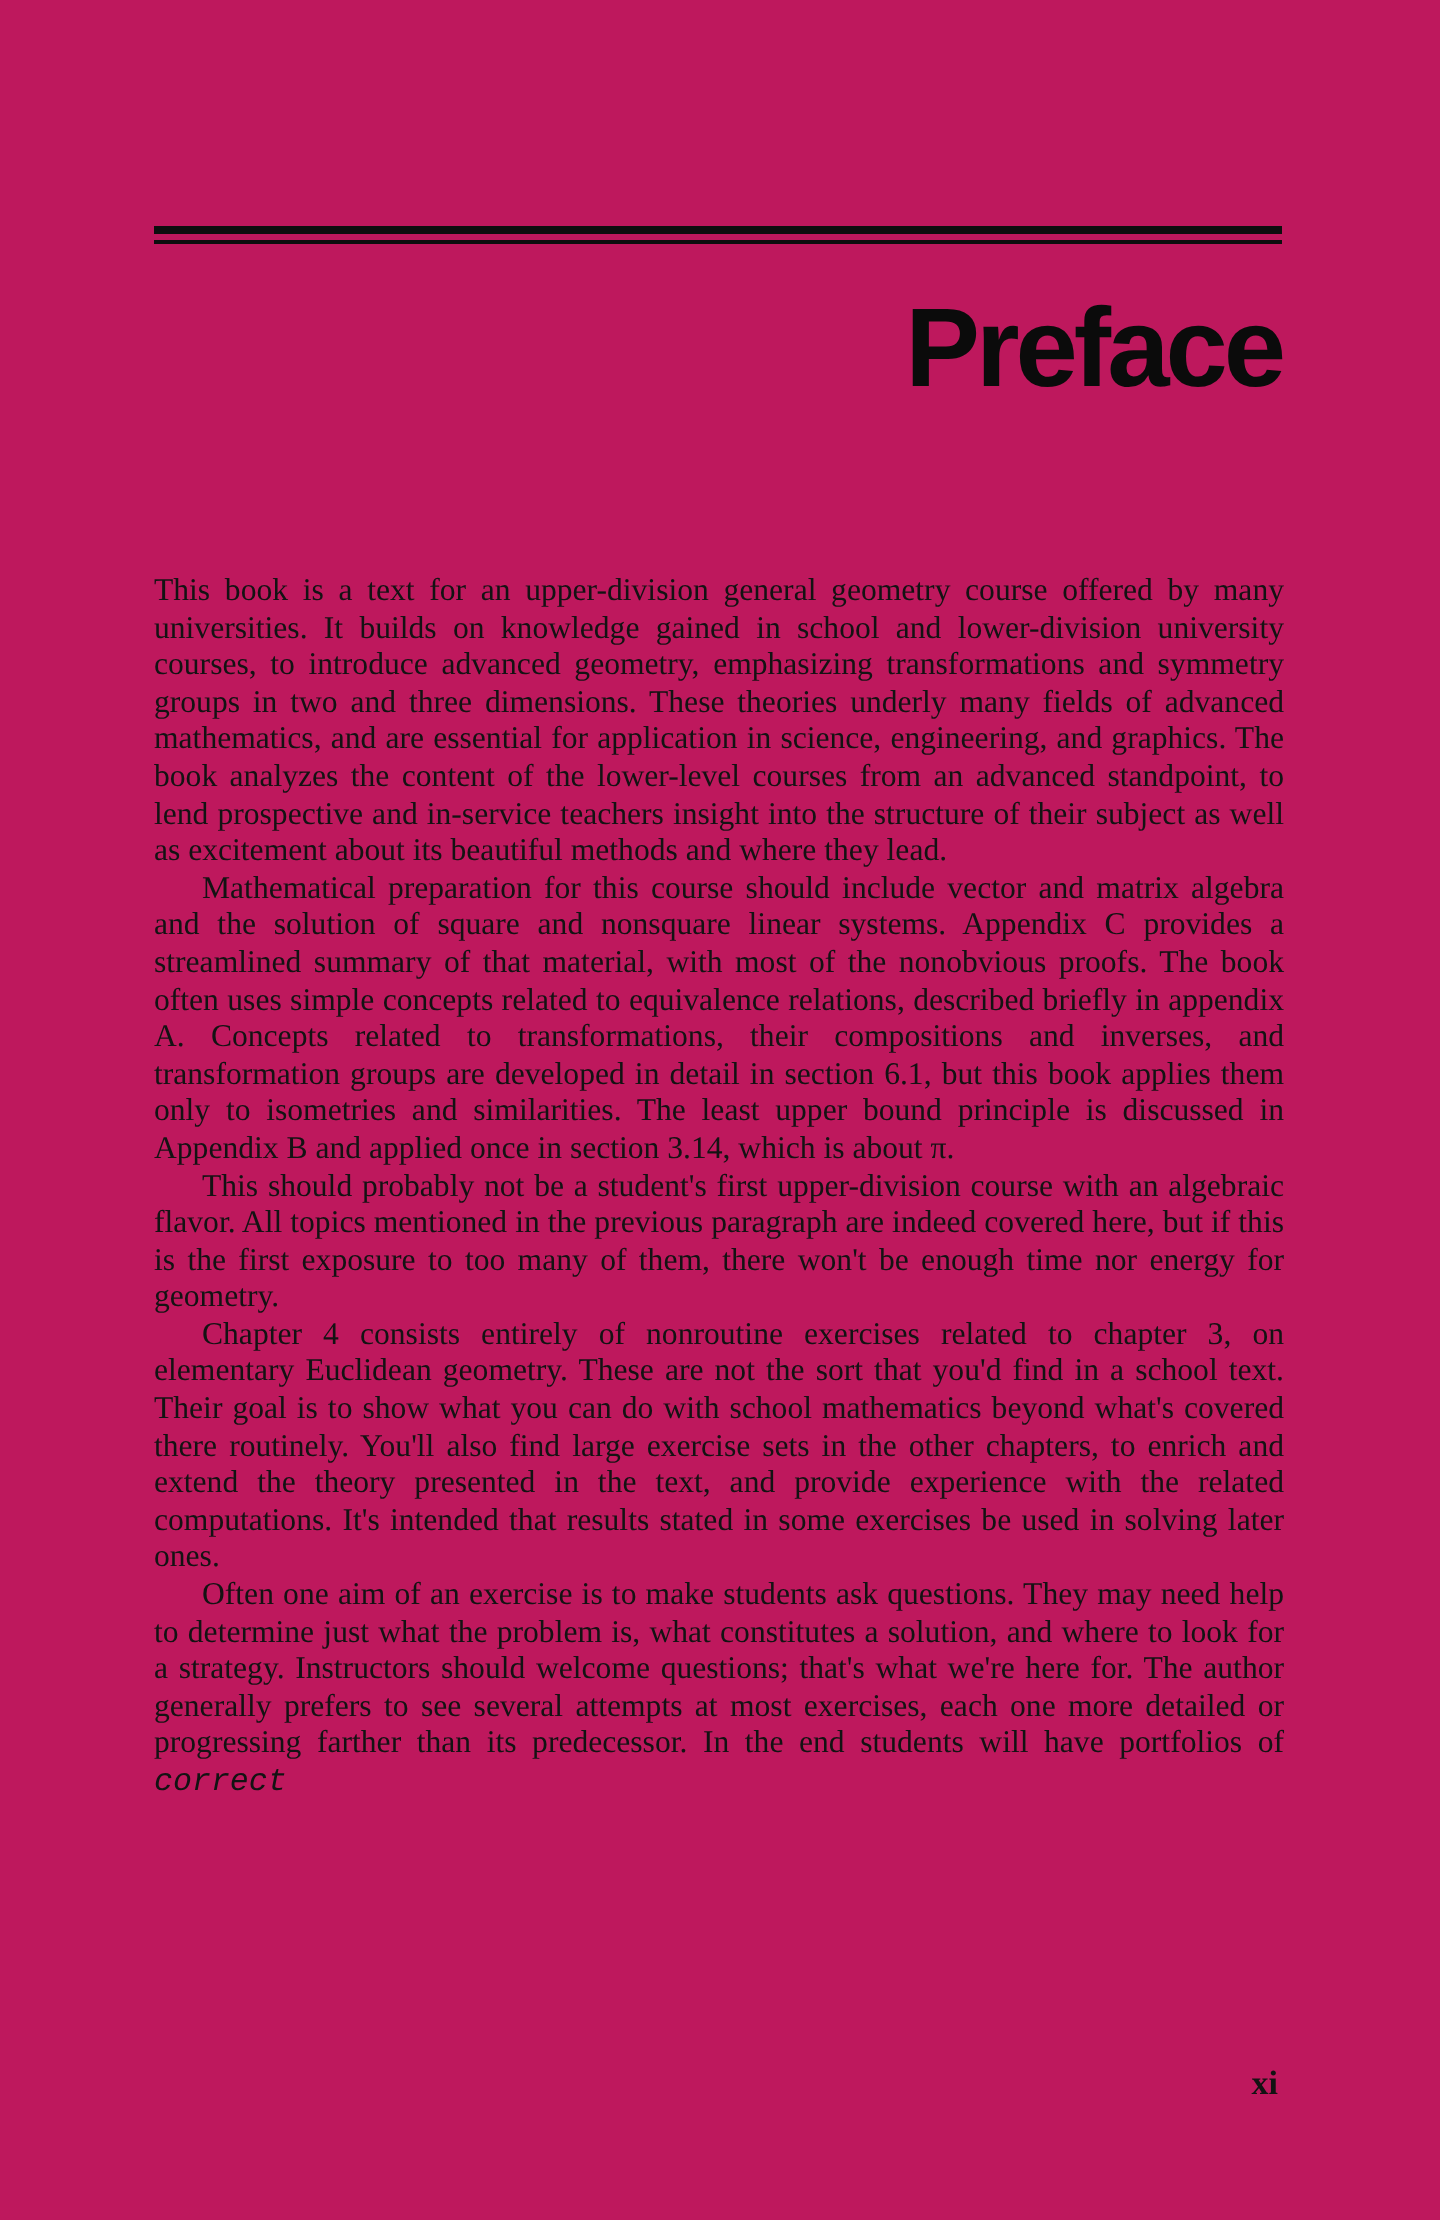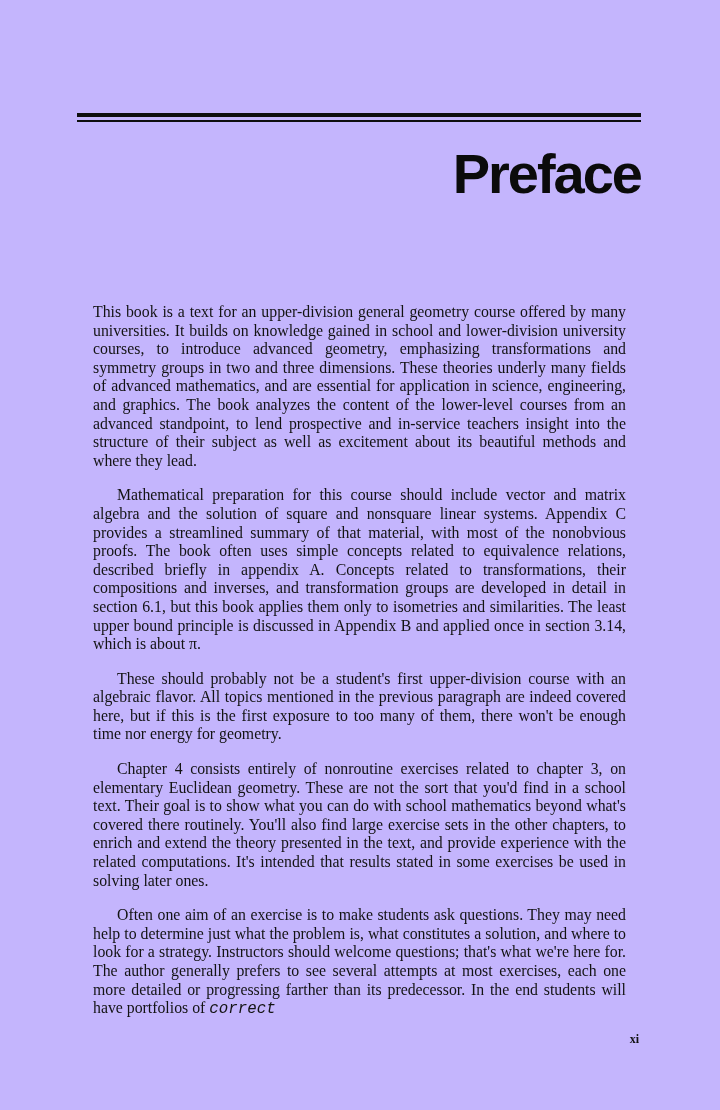--- a/index.html
+++ b/index.html
@@ -9,21 +9,21 @@
     height: 1110px;
     background: #fdfdfb;
     overflow: hidden;
     position: relative;
     color: #161616;
     font-family: "Liberation Serif", serif;
   }
   .page {
     position: absolute;
     inset: 0;
-    background: #c4b5fd;
+    background: #be185d;
   }
   .rule-thick {
     position: absolute;
     left: 77px;
     width: 564px;
     top: 113px;
     height: 4px;
     background: #0e0e0e;
   }
   .rule-thin {
@@ -49,52 +49,52 @@
     position: absolute;
     left: 77px;
     top: 287px;
     width: 565px;
     font-size: 15.8px;
     line-height: 18.6px;
     text-align: justify;
     color: #131313;
   }
   .body-text p {
-    margin: 16px;
+    margin: 0;
     padding: 0;
   }
   .body-text p.indent {
     text-indent: 24px;
   }
   .body-text em {
     font-style: italic;
     font-family: Liberation Mono, monospace;
   }
   .page-number {
     position: absolute;
     right: 81px;
     top: 1032px;
-    font-size: 12px;
+    font-size: 17px;
     font-weight: bold;
     color: #131313;
   }
 </style>
 </head>
 <body>
 
 <div class="page">
 
   <div class="rule-thick"></div>
   <div class="rule-thin"></div>
 
   <div class="title">Preface</div>
 
   <div class="body-text">
     <p>This book is a text for an upper-division general geometry course offered by many universities.  It builds on knowledge gained in school and lower-division university courses, to introduce advanced geometry, emphasizing transformations and symmetry groups in two and three dimensions.  These theories underly many fields of advanced mathematics, and are essential for application in science, engineering, and graphics.  The book analyzes the content of the lower-level courses from an advanced standpoint, to lend prospective and in-service teachers insight into the structure of their subject as well as excitement about its beautiful methods and where they lead.</p>
     <p class="indent">Mathematical preparation for this course should include vector and matrix algebra and the solution of square and nonsquare linear systems.  Appendix C provides a streamlined summary of that material, with most of the nonobvious proofs.  The book often uses simple concepts related to equivalence relations, described briefly in appendix A.  Concepts related to transformations, their compositions and inverses, and transformation groups are developed in detail in section 6.1, but this book applies them only to isometries and similarities.  The least upper bound principle is discussed in Appendix B and applied once in section 3.14, which is about  π.</p>
-    <p class="indent">These should probably not be a student's first upper-division course with an algebraic flavor.  All topics mentioned in the previous paragraph are indeed covered here, but if this is the first exposure to too many of them, there won't be enough time nor energy for geometry.</p>
+    <p class="indent">This should probably not be a student's first upper-division course with an algebraic flavor.  All topics mentioned in the previous paragraph are indeed covered here, but if this is the first exposure to too many of them, there won't be enough time nor energy for geometry.</p>
     <p class="indent">Chapter 4 consists entirely of nonroutine exercises related to chapter 3, on elementary Euclidean geometry.  These are not the sort that you'd find in a school text.  Their goal is to show what you can do with school mathematics beyond what's covered there routinely.  You'll also find large exercise sets in the other chapters, to enrich and extend the theory presented in the text, and provide experience with the related computations.  It's intended that results stated in some exercises be used in solving later ones.</p>
     <p class="indent"><span>Often one aim of an exercise is to make students ask questions.  They may need help to determine just what the problem is, what constitutes a solution, and where to look for a strategy. Instructors should welcome questions; that's what we're here for. The author generally prefers to see several attempts at most exercises, each one more detailed or progressing farther than its predecessor.  In the end students will have portfolios of</span> <em>correct</em></p>
   </div>
 
   <div class="page-number">xi</div>
 
 </div>
 
 </body></html>

